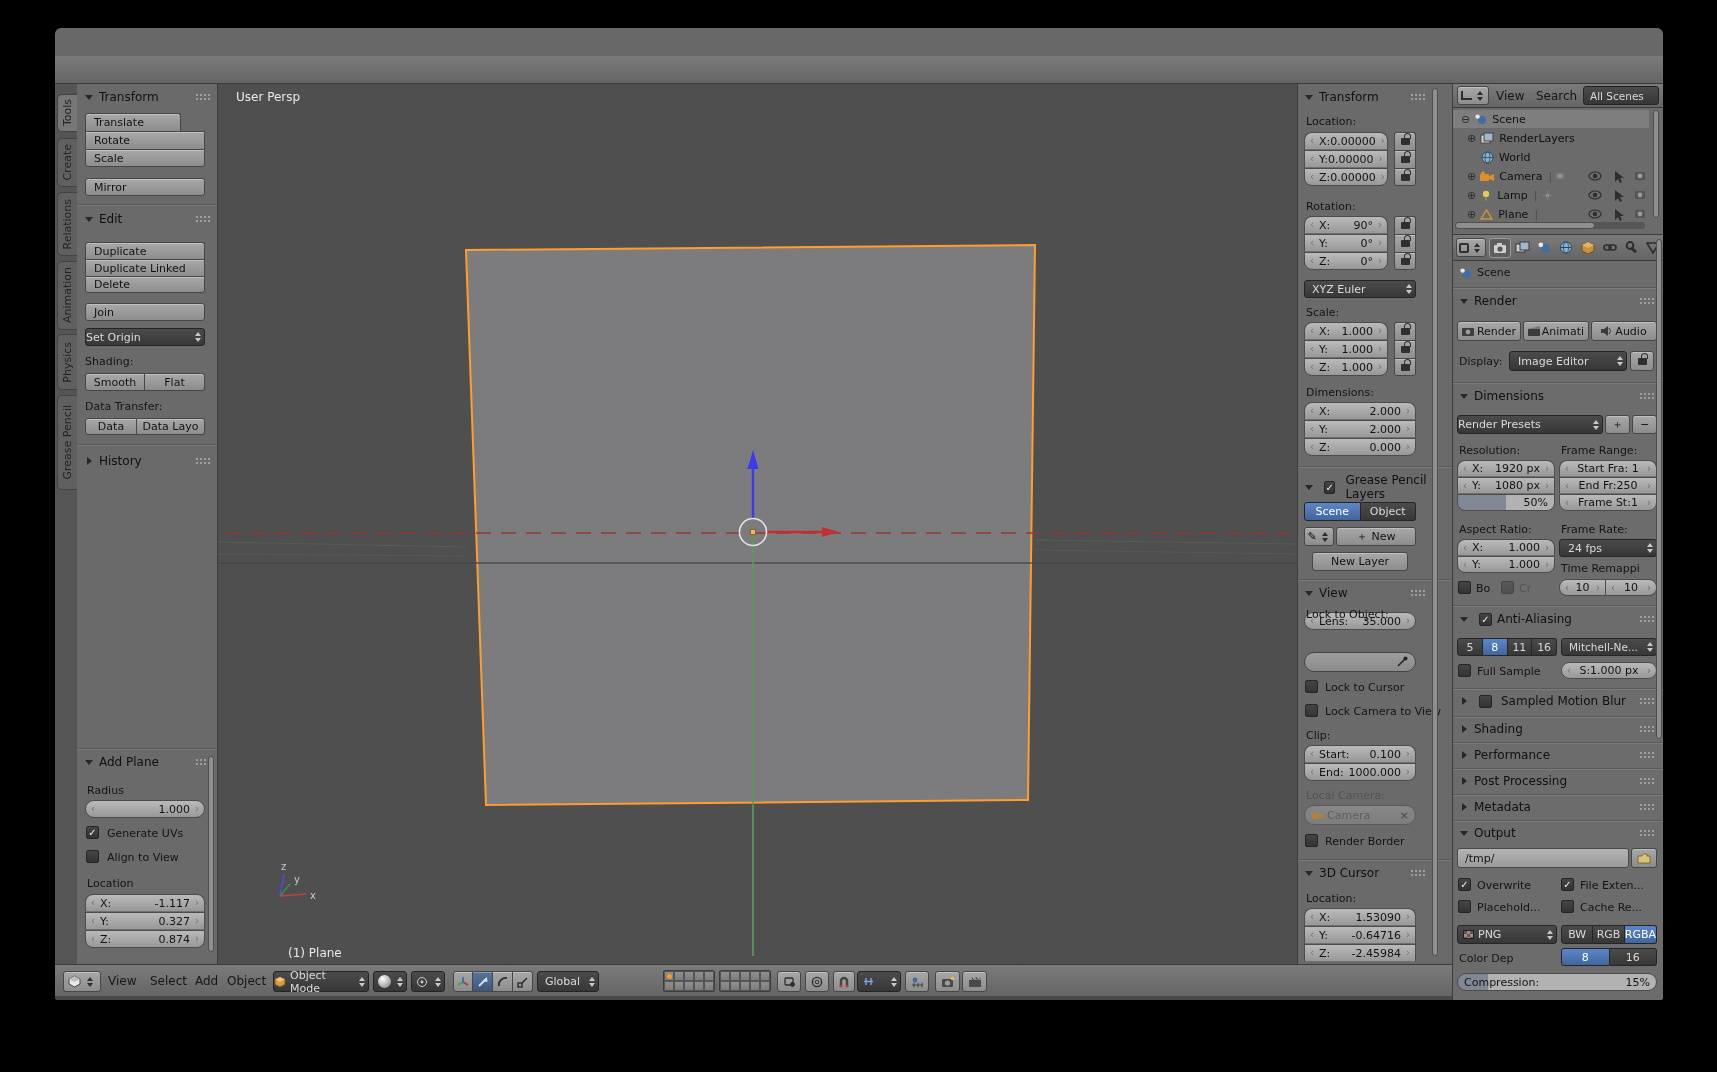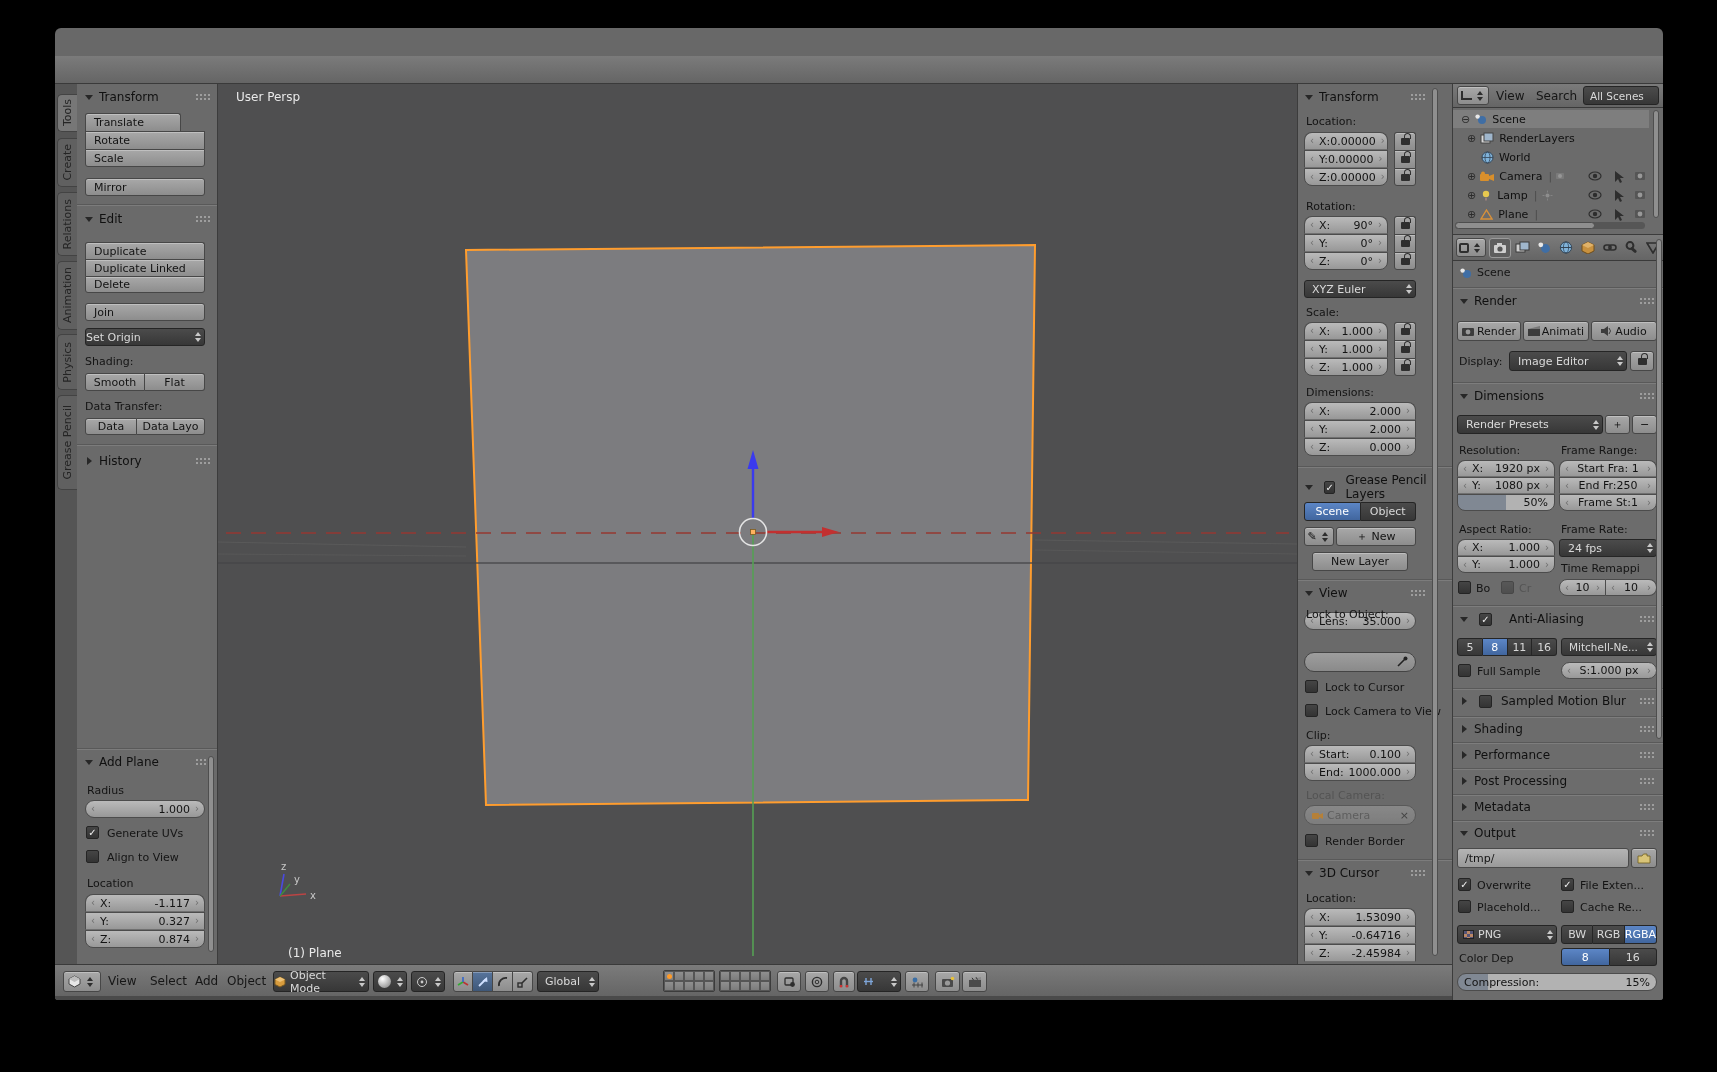--- a/index.html
+++ b/index.html
@@ -776,21 +776,21 @@
     <div class="r btn" style="left:177px;top:116px;width:24px;height:20px">
           <span class="lockico"></span>
         </div>
 
     <div class="r sep" style="left:0;top:147px;width:211px"></div>
     <div class="r ph" style="left:7px;top:154px">
           <span class="tri"></span>
           <span>Dimensions</span>
         </div>
     <div class="r grip" style="left:186px;top:157px"></div>
-    <div class="r dark" style="left:4px;top:180px;width:146px;height:19px;border-radius:3px;display:flex;align-items:center;padding-left:8px">
+    <div class="r dark" style="left:4px;top:180px;width:146px;height:19px;border-radius:3px;display:flex;align-items:center;">
           <span>Render Presets</span>
           <span class="ud">
             <i class="u"></i>
             <i class="d"></i>
           </span>
         </div>
     <div class="r btn" style="left:152px;top:180px;width:25px;height:19px">
           <span>＋</span>
         </div>
     <div class="r btn" style="left:179px;top:180px;width:25px;height:19px">
@@ -864,21 +864,21 @@
     <div class="r pill" style="left:153px;top:344px;width:51px;height:17px;border-radius:0 8px 8px 0;border-left:none">
           <span class="arr">‹</span>
           <span class="pc">10</span>
           <span class="arr">›</span>
         </div>
 
     <div class="r sep" style="left:0;top:370px;width:211px"></div>
     <div class="r ph" style="left:7px;top:377px;gap:5px">
           <span class="tri"></span>
           <span class="chk">✓</span>
-          <span style="margin-left:12px">Anti-Aliasing</span>
+          <span style="margin-left:0">Anti-Aliasing</span>
         </div>
     <div class="r grip" style="left:186px;top:380px"></div>
     <div class="r seg" style="left:4px;top:403px;width:100px;height:18px">
       <div>
             <span>5</span>
           </div>
       <div class="blue">
             <span>8</span>
           </div>
       <div>

